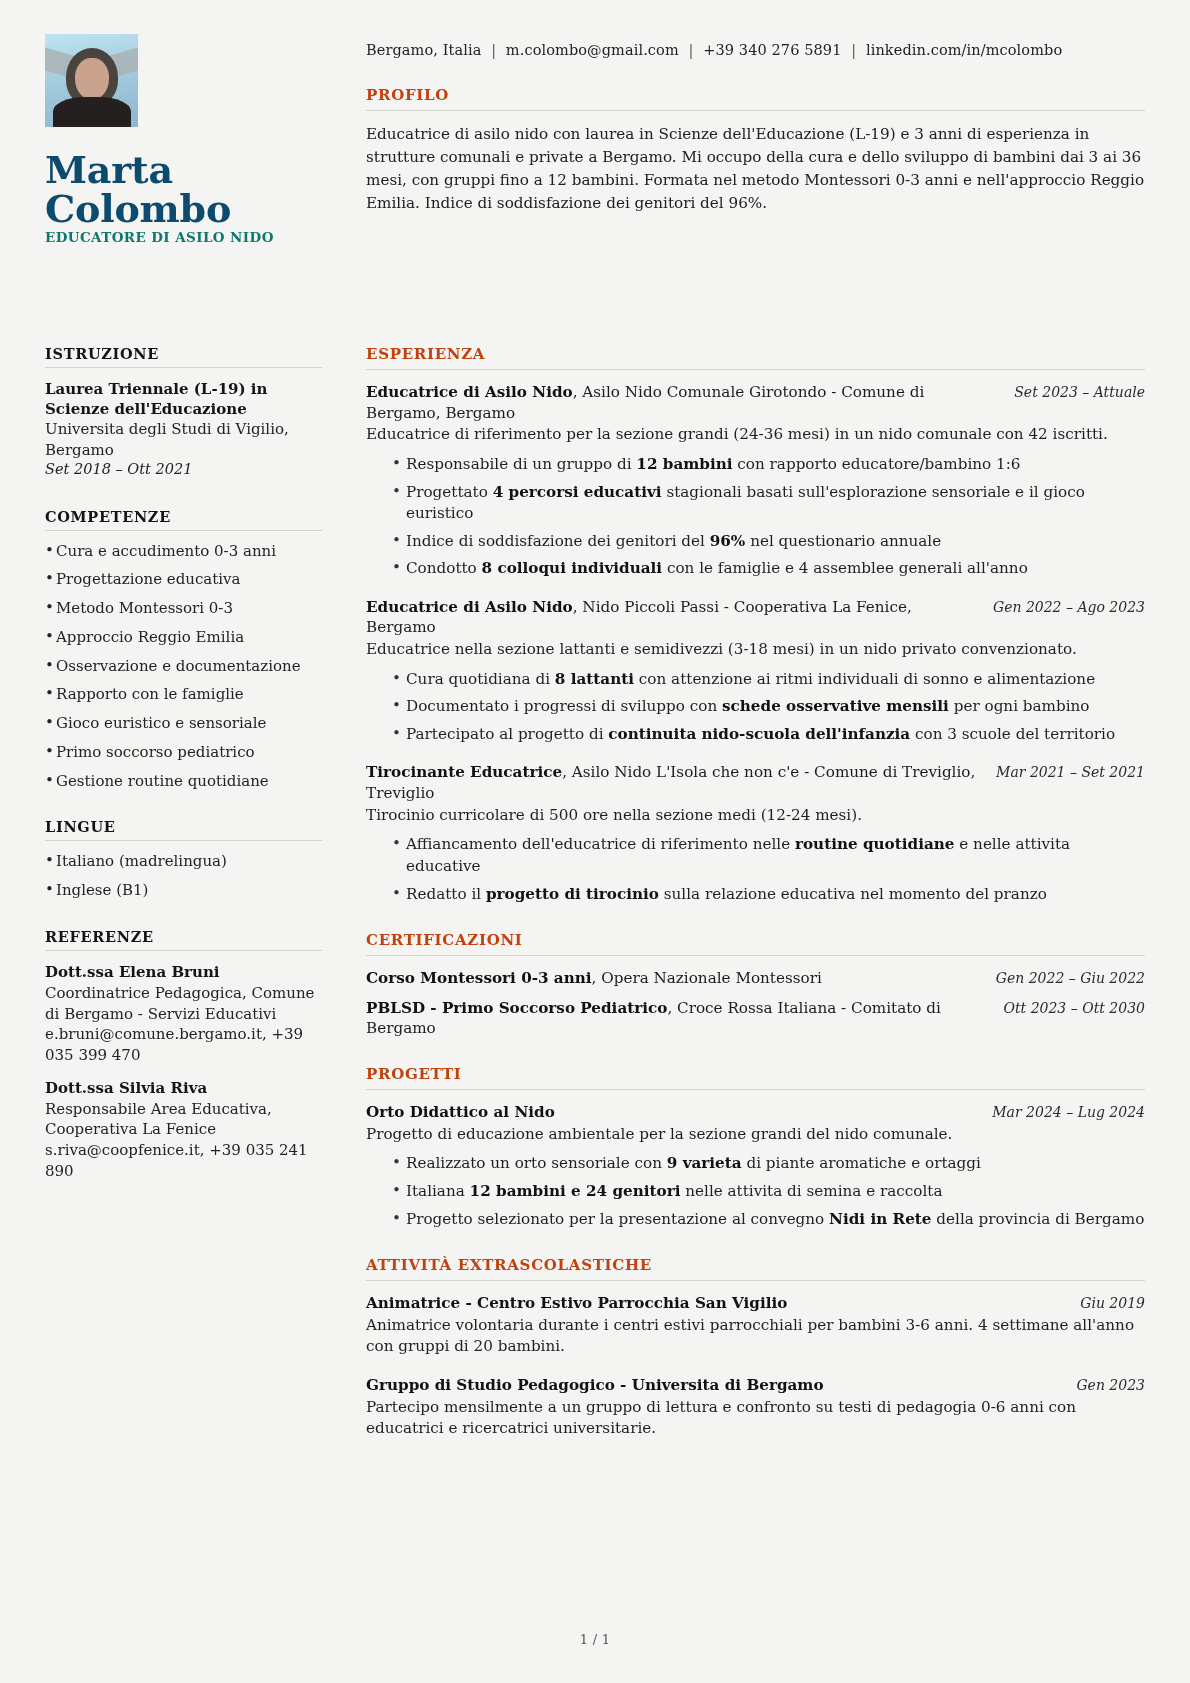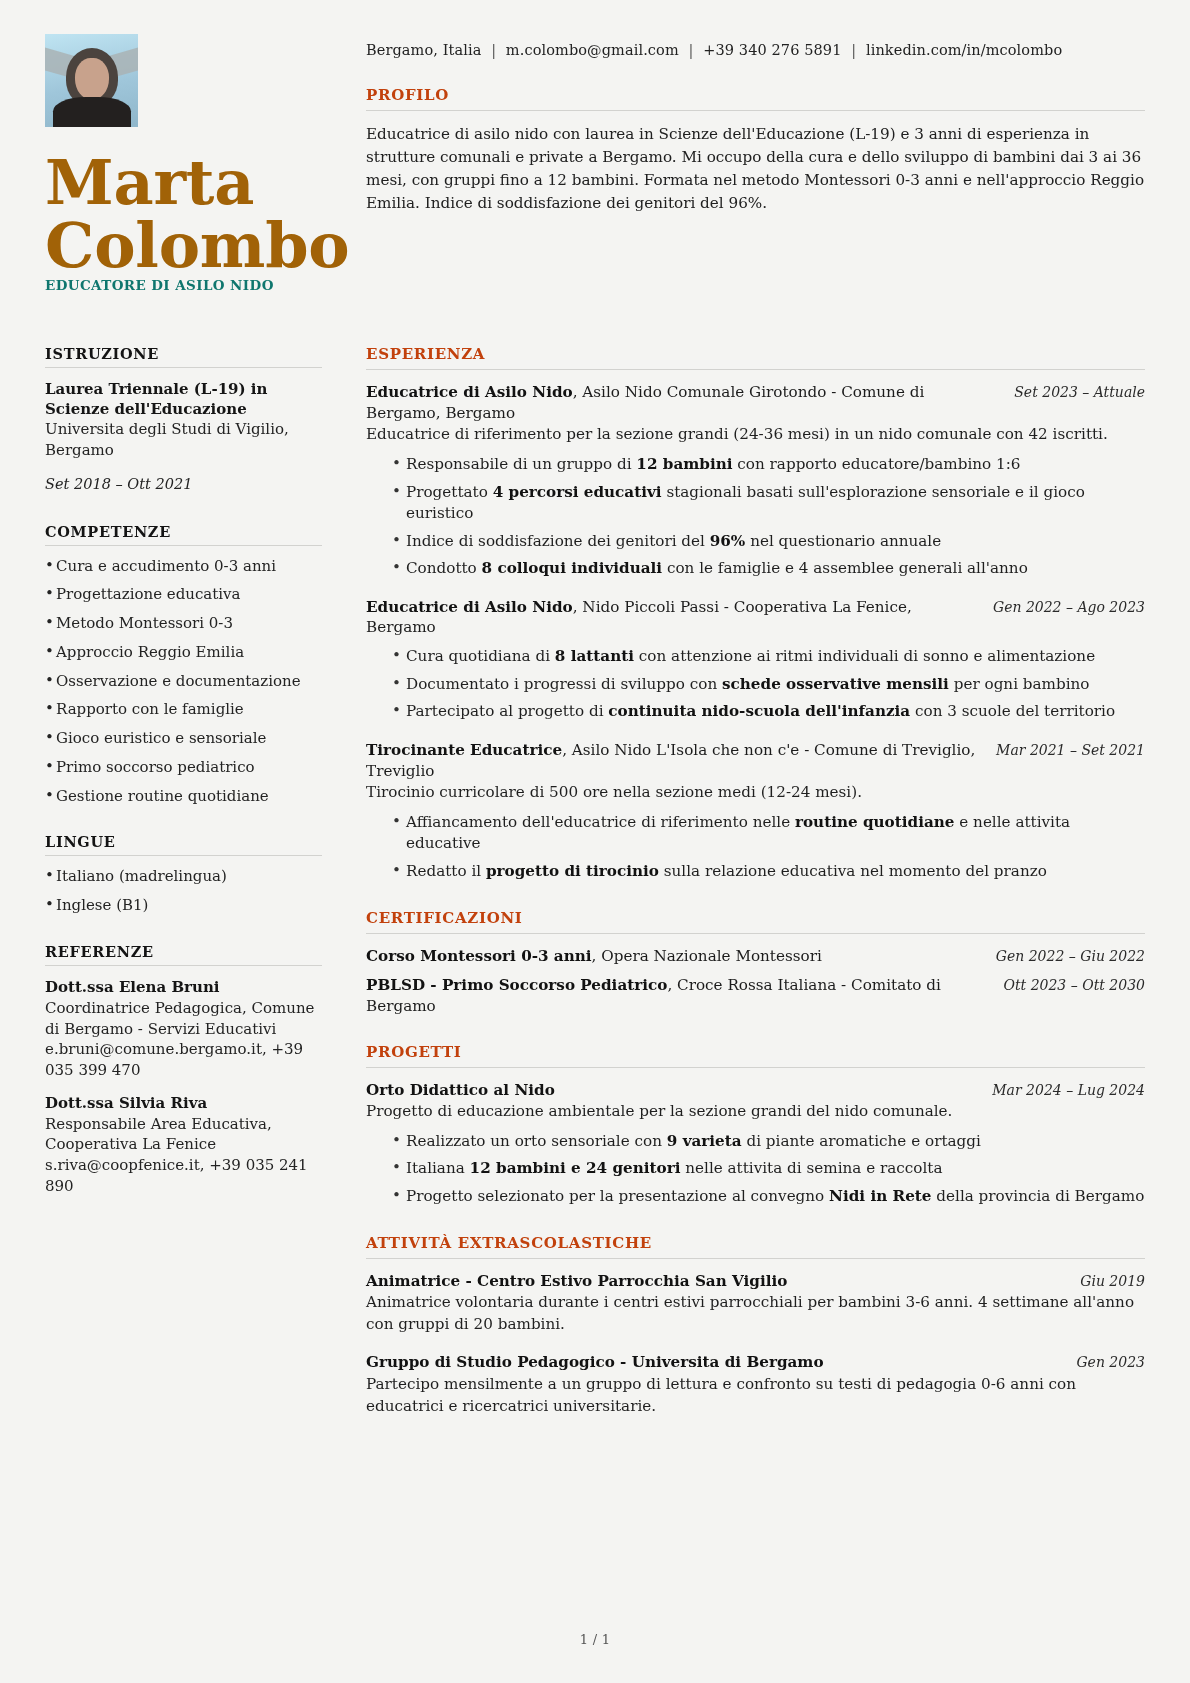--- a/index.html
+++ b/index.html
@@ -72,26 +72,26 @@
     top: 18px;
     width: 40px;
     height: 22px;
     background: #a9b3b5;
     opacity: .85;
   }
   .avatar .bg-wing-l { left: -6px; transform: rotate(16deg); }
   .avatar .bg-wing-r { right: -6px; transform: rotate(-16deg); }
 
   .name {
-    font-size: 62px;
+    font-size: 38px;
     line-height: 1.02;
     font-weight: 700;
     letter-spacing: -0.2px;
     margin-top: 24px;
-    color: #a16207;
+    color: #0c4a6e;
     font-family: "DejaVu Serif", "Liberation Serif", serif;
   }
   .job-title {
     font-size: 13.5px;
     font-weight: 700;
     letter-spacing: 0.4px;
     text-transform: uppercase;
     color: #0f766e;
   }
 
@@ -175,21 +175,20 @@
   .edu-org {
     font-size: 15px;
     line-height: 1.36;
     color: #232323;
   }
   .edu-date {
     font-size: 14.5px;
     font-style: italic;
     line-height: 1.36;
     color: #232323;
-    margin-top: 15px;
   }
   .side-list { list-style: none; margin: 0; padding: 0; }
   .side-list li {
     font-size: 15px;
     line-height: 1.25;
     margin-bottom: 10px;
     color: #232323;
     position: relative;
     padding-left: 11px;
   }
@@ -396,20 +395,21 @@
           </ul>
         </div>
 
         <div class="entry">
           <div class="entry-top">
             <div class="entry-headline">
               <b>Educatrice di Asilo Nido</b><span>, </span><span>Nido Piccoli Passi - Cooperativa La Fenice, Bergamo</span>
             </div>
             <div class="entry-date">Gen 2022 – Ago 2023</div>
           </div>
+          <div class="entry-summary">Educatrice nella sezione lattanti e semidivezzi (3-18 mesi) in un nido privato convenzionato.</div>
           <ul class="bullets">
             <li><span>Cura quotidiana di </span><b>8 lattanti</b><span> con attenzione ai ritmi individuali di sonno e alimentazione</span></li>
             <li><span>Documentato i progressi di sviluppo con </span><b>schede osservative mensili</b><span> per ogni bambino</span></li>
             <li><span>Partecipato al progetto di </span><b>continuita nido-scuola dell'infanzia</b><span> con 3 scuole del territorio</span></li>
           </ul>
         </div>
 
         <div class="entry">
           <div class="entry-top">
             <div class="entry-headline">

